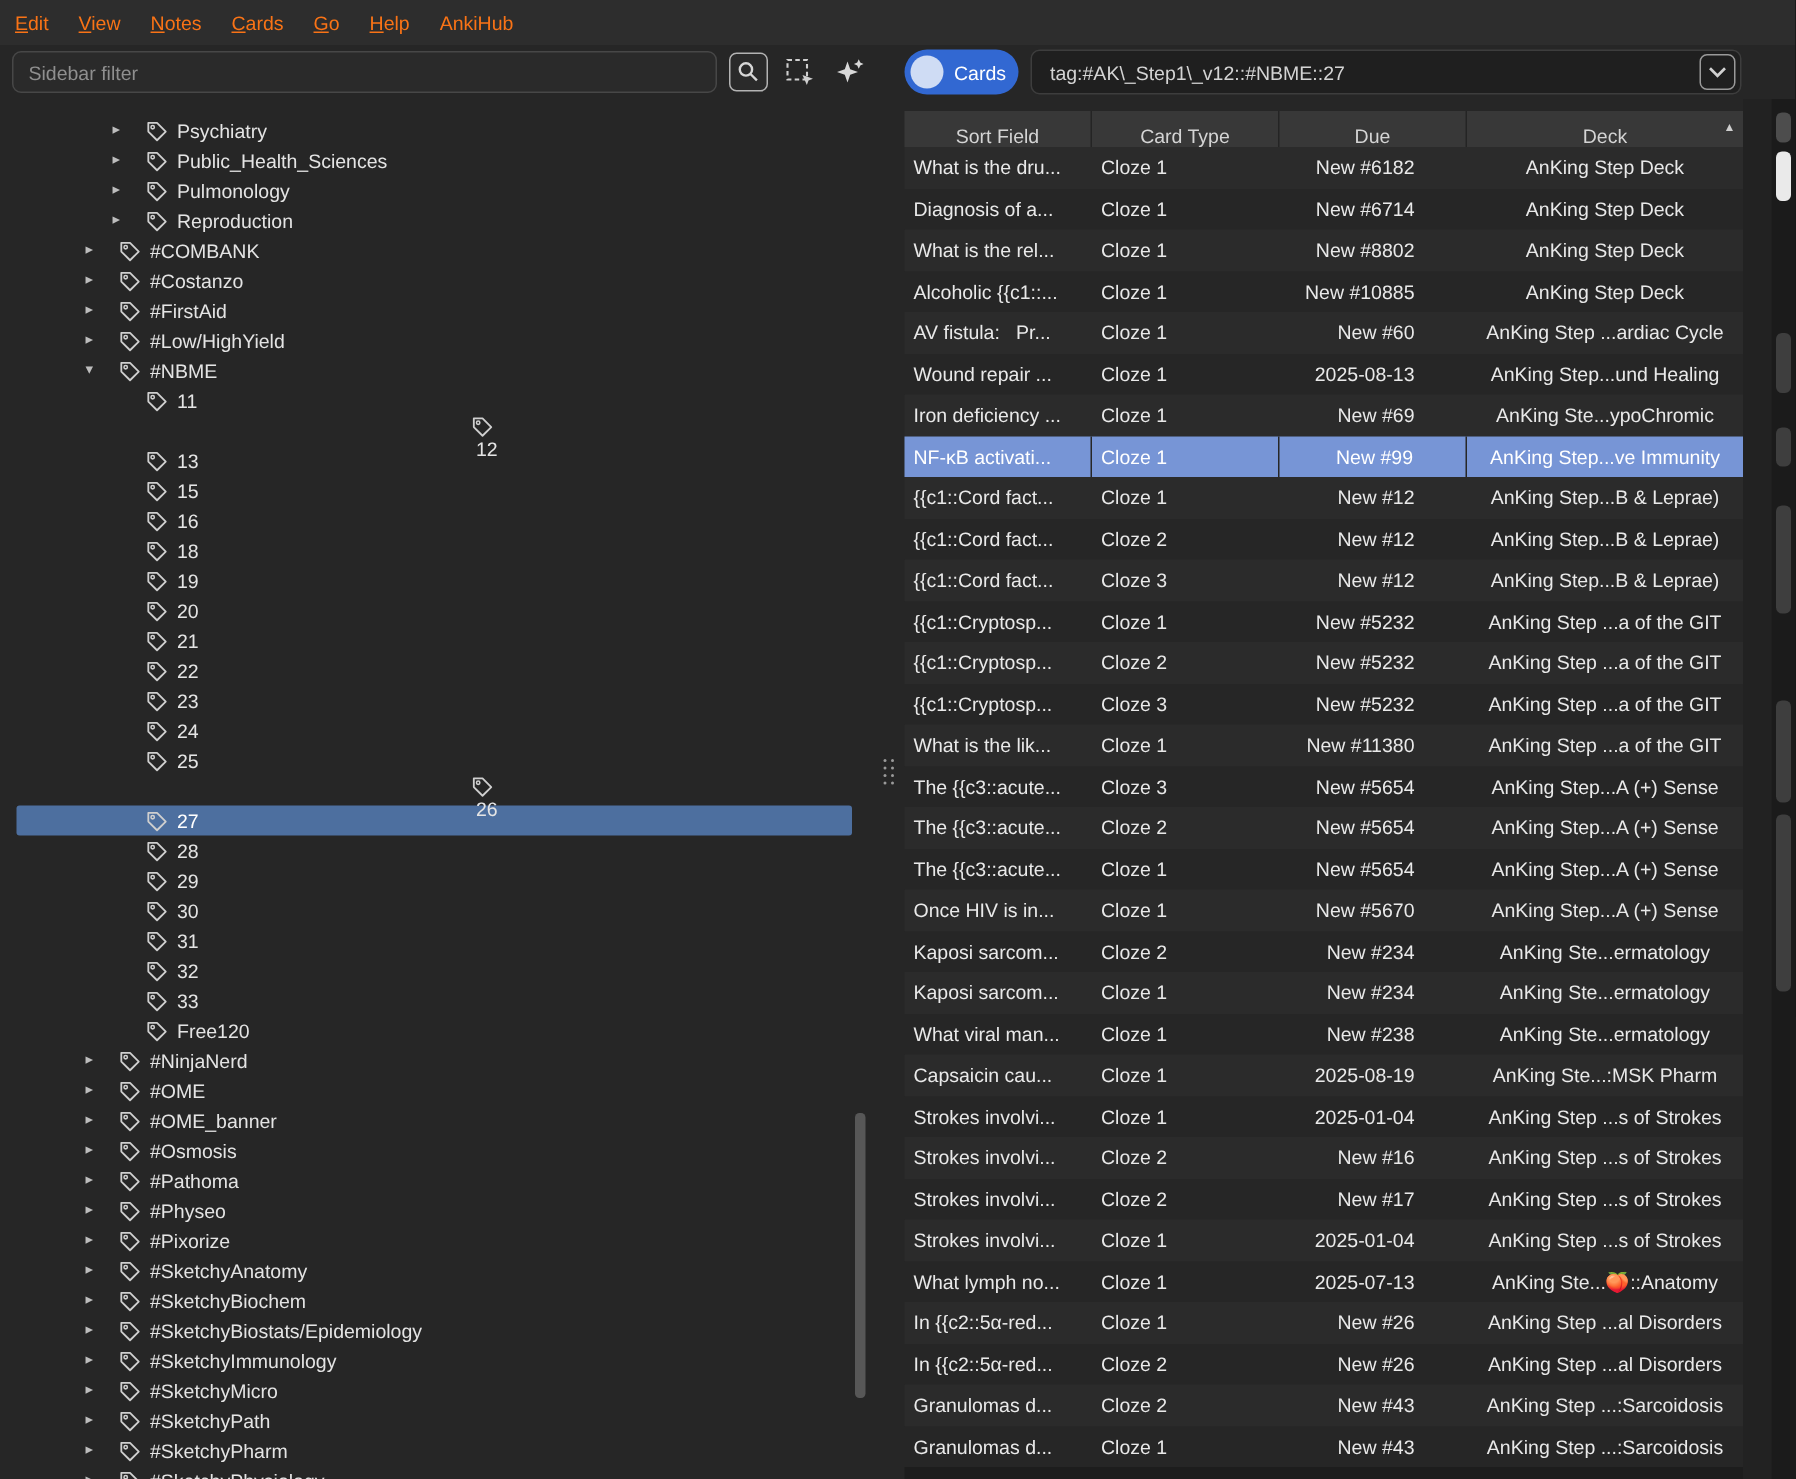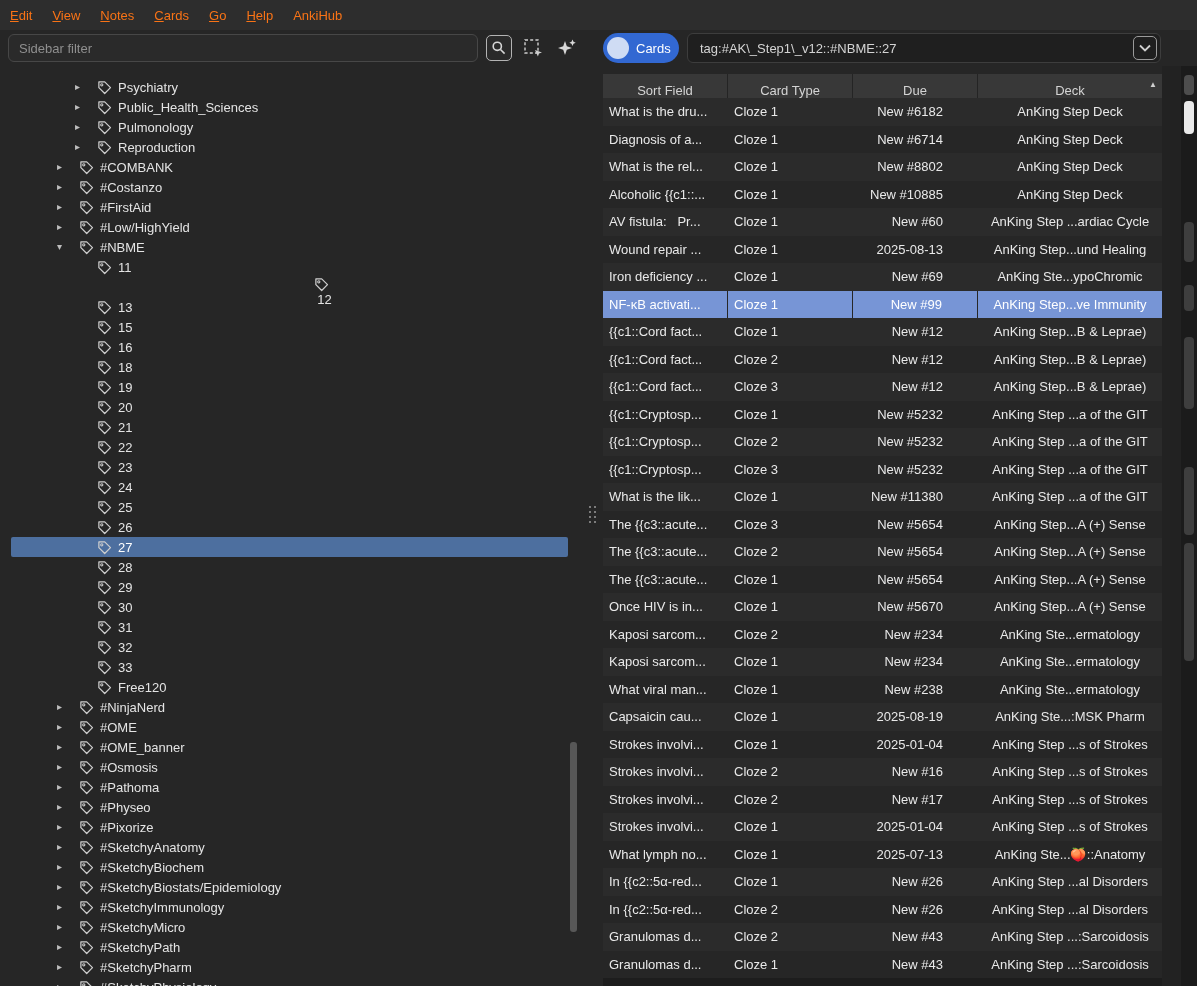--- a/index.html
+++ b/index.html
@@ -344,21 +344,21 @@
         <div class="s-item" style="padding-left: 64px;">
           <span class="arrow"></span>
           <span class="tagicon">
             <svg width="15" height="15" viewBox="0 0 16 16">
               <path d="M2 2 h6.2 L14.4 8.2 8.2 14.4 2 8.2 Z" fill="none" stroke="#cfcfcf" stroke-width="1.3" stroke-linejoin="round"></path>
               <circle cx="5.1" cy="5.1" r="1.2" fill="none" stroke="#cfcfcf" stroke-width="1.1"></circle>
             </svg>
           </span>
           <span class="s-label">25</span>
         </div>
-        <div class="s-item" style="padding-left: 64px;">
+        <div class="s-item" style="padding-left: 64px; flex-direction: column;">
           <span class="arrow"></span>
           <span class="tagicon">
             <svg width="15" height="15" viewBox="0 0 16 16">
               <path d="M2 2 h6.2 L14.4 8.2 8.2 14.4 2 8.2 Z" fill="none" stroke="#cfcfcf" stroke-width="1.3" stroke-linejoin="round"></path>
               <circle cx="5.1" cy="5.1" r="1.2" fill="none" stroke="#cfcfcf" stroke-width="1.1"></circle>
             </svg>
           </span>
           <span class="s-label">26</span>
         </div>
         <div class="s-item selected" style="padding-left: 64px; align-items: center;">

